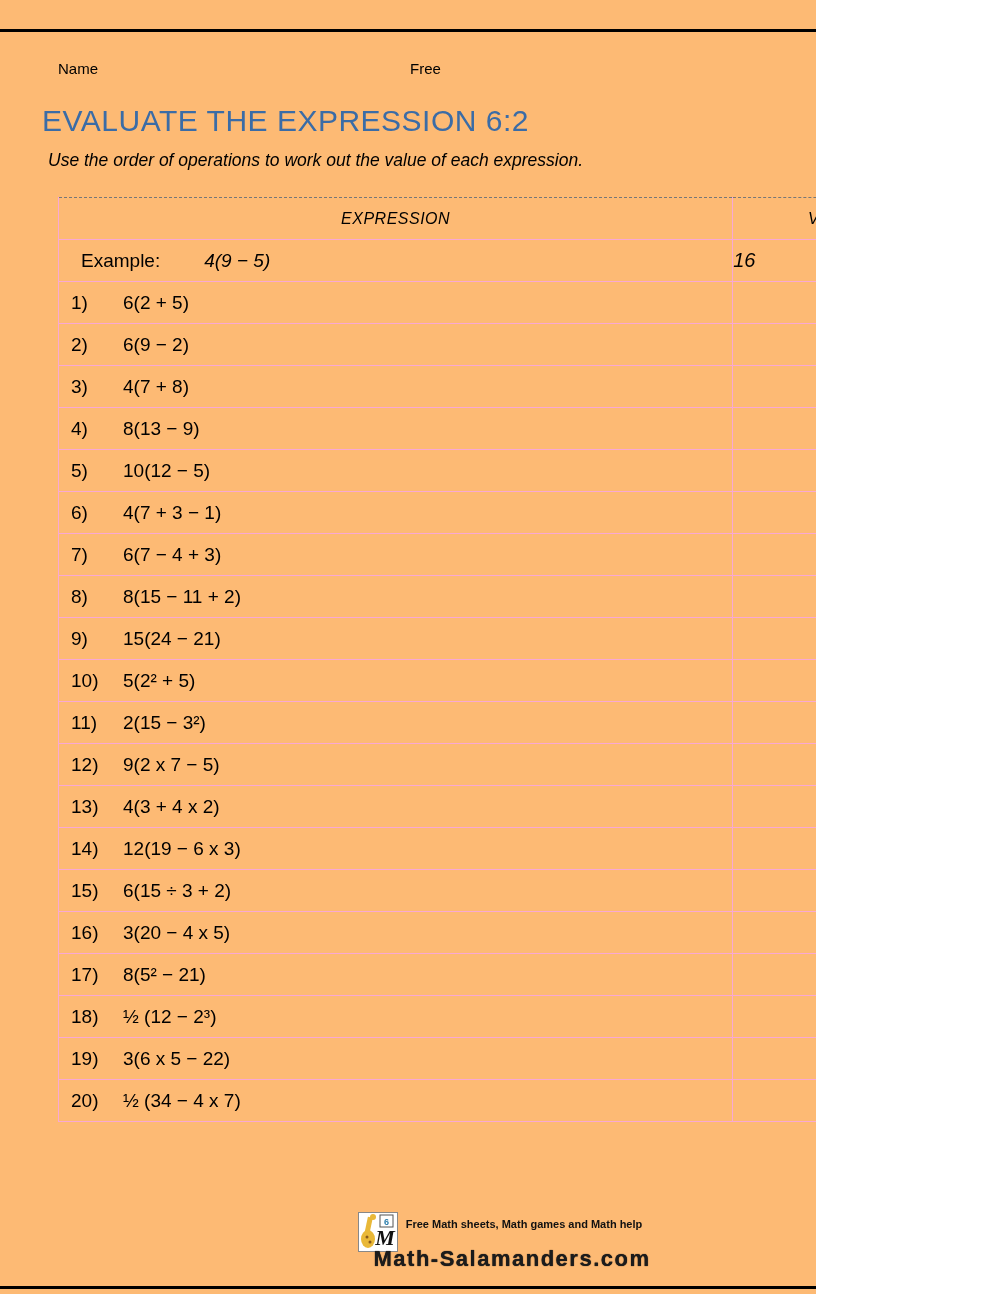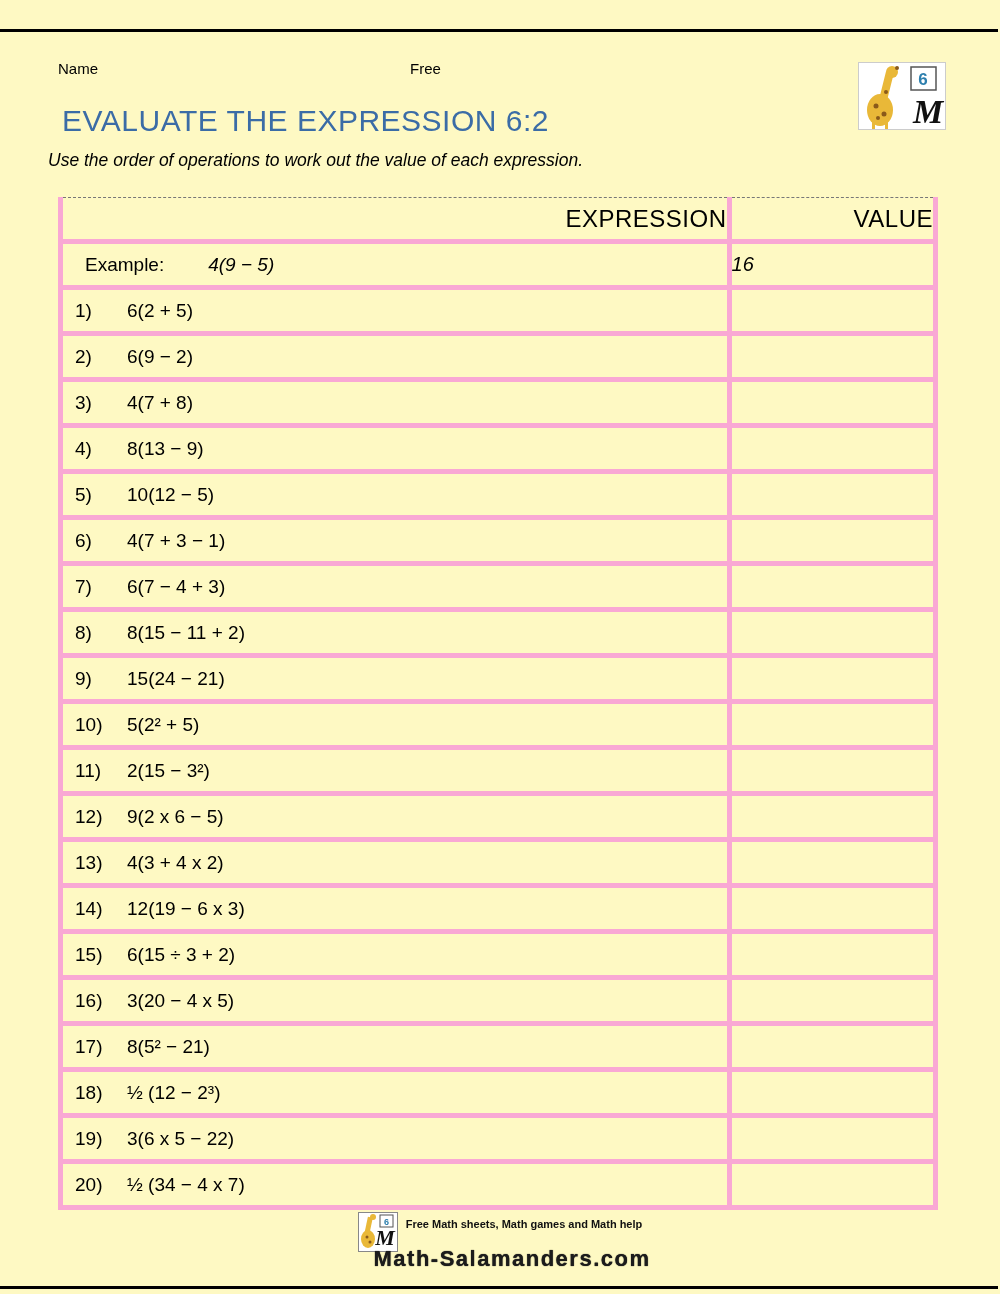--- a/index.html
+++ b/index.html
@@ -1,35 +1,35 @@
 <!DOCTYPE html>
 <html><head>
 <meta charset="utf-8">
 <style>
   html,body{margin:0;padding:0;background:#fff;}
-  .page{position:relative;width:1000px;height:1294px;background:#fef9c3;
+  .page{position:relative;width:816px;height:1294px;background:#fdba74;
         font-family:"Liberation Sans",sans-serif;color:#000;overflow:hidden;}
 
   .top-rule{position:absolute;top:29px;left:0;width:998px;height:3px;background:#000;}
   .bottom-rule{position:absolute;top:1286px;left:0;width:998px;height:3px;background:#000;}
 
   .name-label{position:absolute;left:58px;top:60px;font-size:15px;}
   .date-label{position:absolute;left:410px;top:60px;font-size:15px;}
 
   .logo-box{position:absolute;left:858px;top:62px;width:88px;height:68px;}
 
-  .title{position:absolute;left:62px;top:104px;font-size:30px;color:#3b6ca6;
+  .title{position:absolute;left:42px;top:104px;font-size:30px;color:#3b6ca6;
          letter-spacing:0.5px;font-weight:400;}
   .instruction{position:absolute;left:48px;top:150px;font-size:17.5px;font-style:italic;color:#000;}
 
   table.worksheet{position:absolute;left:58px;top:197px;width:880px;border-collapse:collapse;
                   font-size:19px;}
-  table.worksheet th, table.worksheet td{border:5px solid #f9a8d4;padding:0;}
+  table.worksheet th, table.worksheet td{border:1px solid #f9a8d4;padding:0;}
   table.worksheet thead th{border-top:1px dashed #777;height:41px;font-weight:400;
-                           font-size:24px;text-align:right;letter-spacing:0.5px;}
+                           font-size:16px;text-align:center;letter-spacing:0.5px;font-style:italic;}
   .col-expr{width:674px;}
   .col-value{width:204px;}
   td.expr-cell{height:41px;text-align:left;vertical-align:middle;}
   td.value-cell{vertical-align:middle;}
   .example-label{display:inline-block;padding-left:22px;}
   .example-expr{font-style:italic;margin-left:44px;}
   .example-value{font-style:italic;font-size:20px;}
   .row-num{display:inline-block;width:52px;padding-left:12px;box-sizing:content-box;}
   .row-expr{display:inline-block;}
 
@@ -163,21 +163,21 @@
 
     <tr>
       <td class="expr-cell">
         <span class="row-num">11)</span><span class="row-expr">2(15 − 3²)</span>
       </td>
       <td class="value-cell"></td>
     </tr>
 
     <tr>
       <td class="expr-cell">
-        <span class="row-num">12)</span><span class="row-expr">9(2 x 6 − 5)</span>
+        <span class="row-num">12)</span><span class="row-expr">9(2 x 7 − 5)</span>
       </td>
       <td class="value-cell"></td>
     </tr>
 
     <tr>
       <td class="expr-cell">
         <span class="row-num">13)</span><span class="row-expr">4(3 + 4 x 2)</span>
       </td>
       <td class="value-cell"></td>
     </tr>

